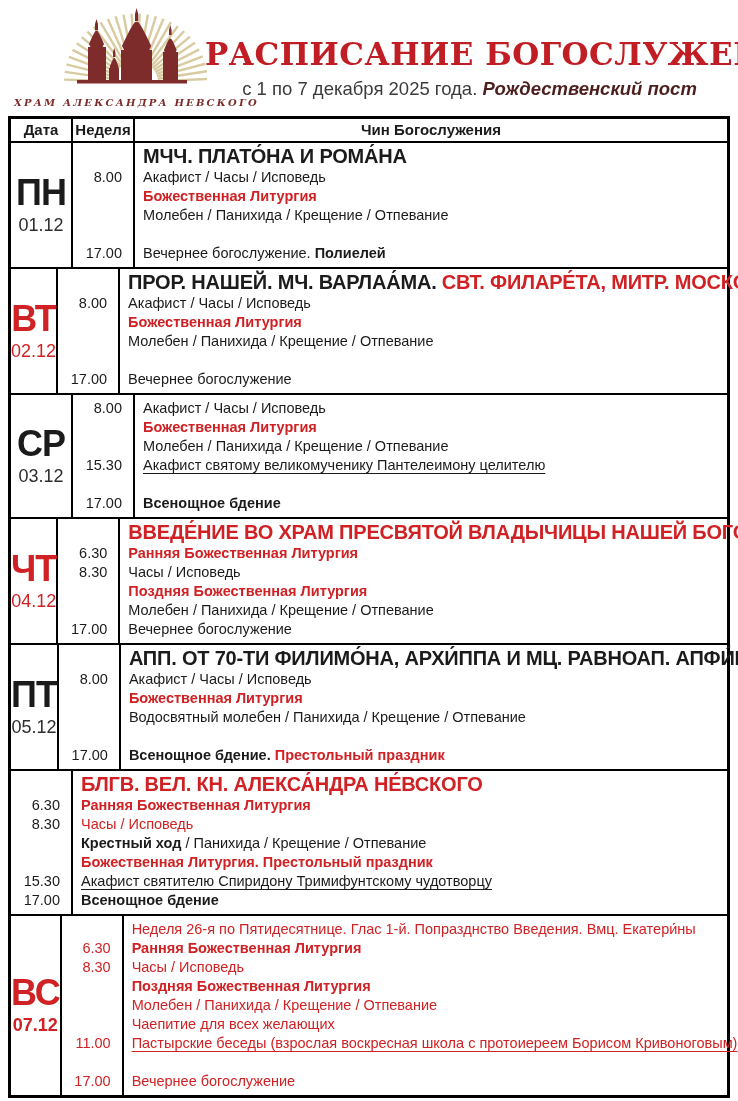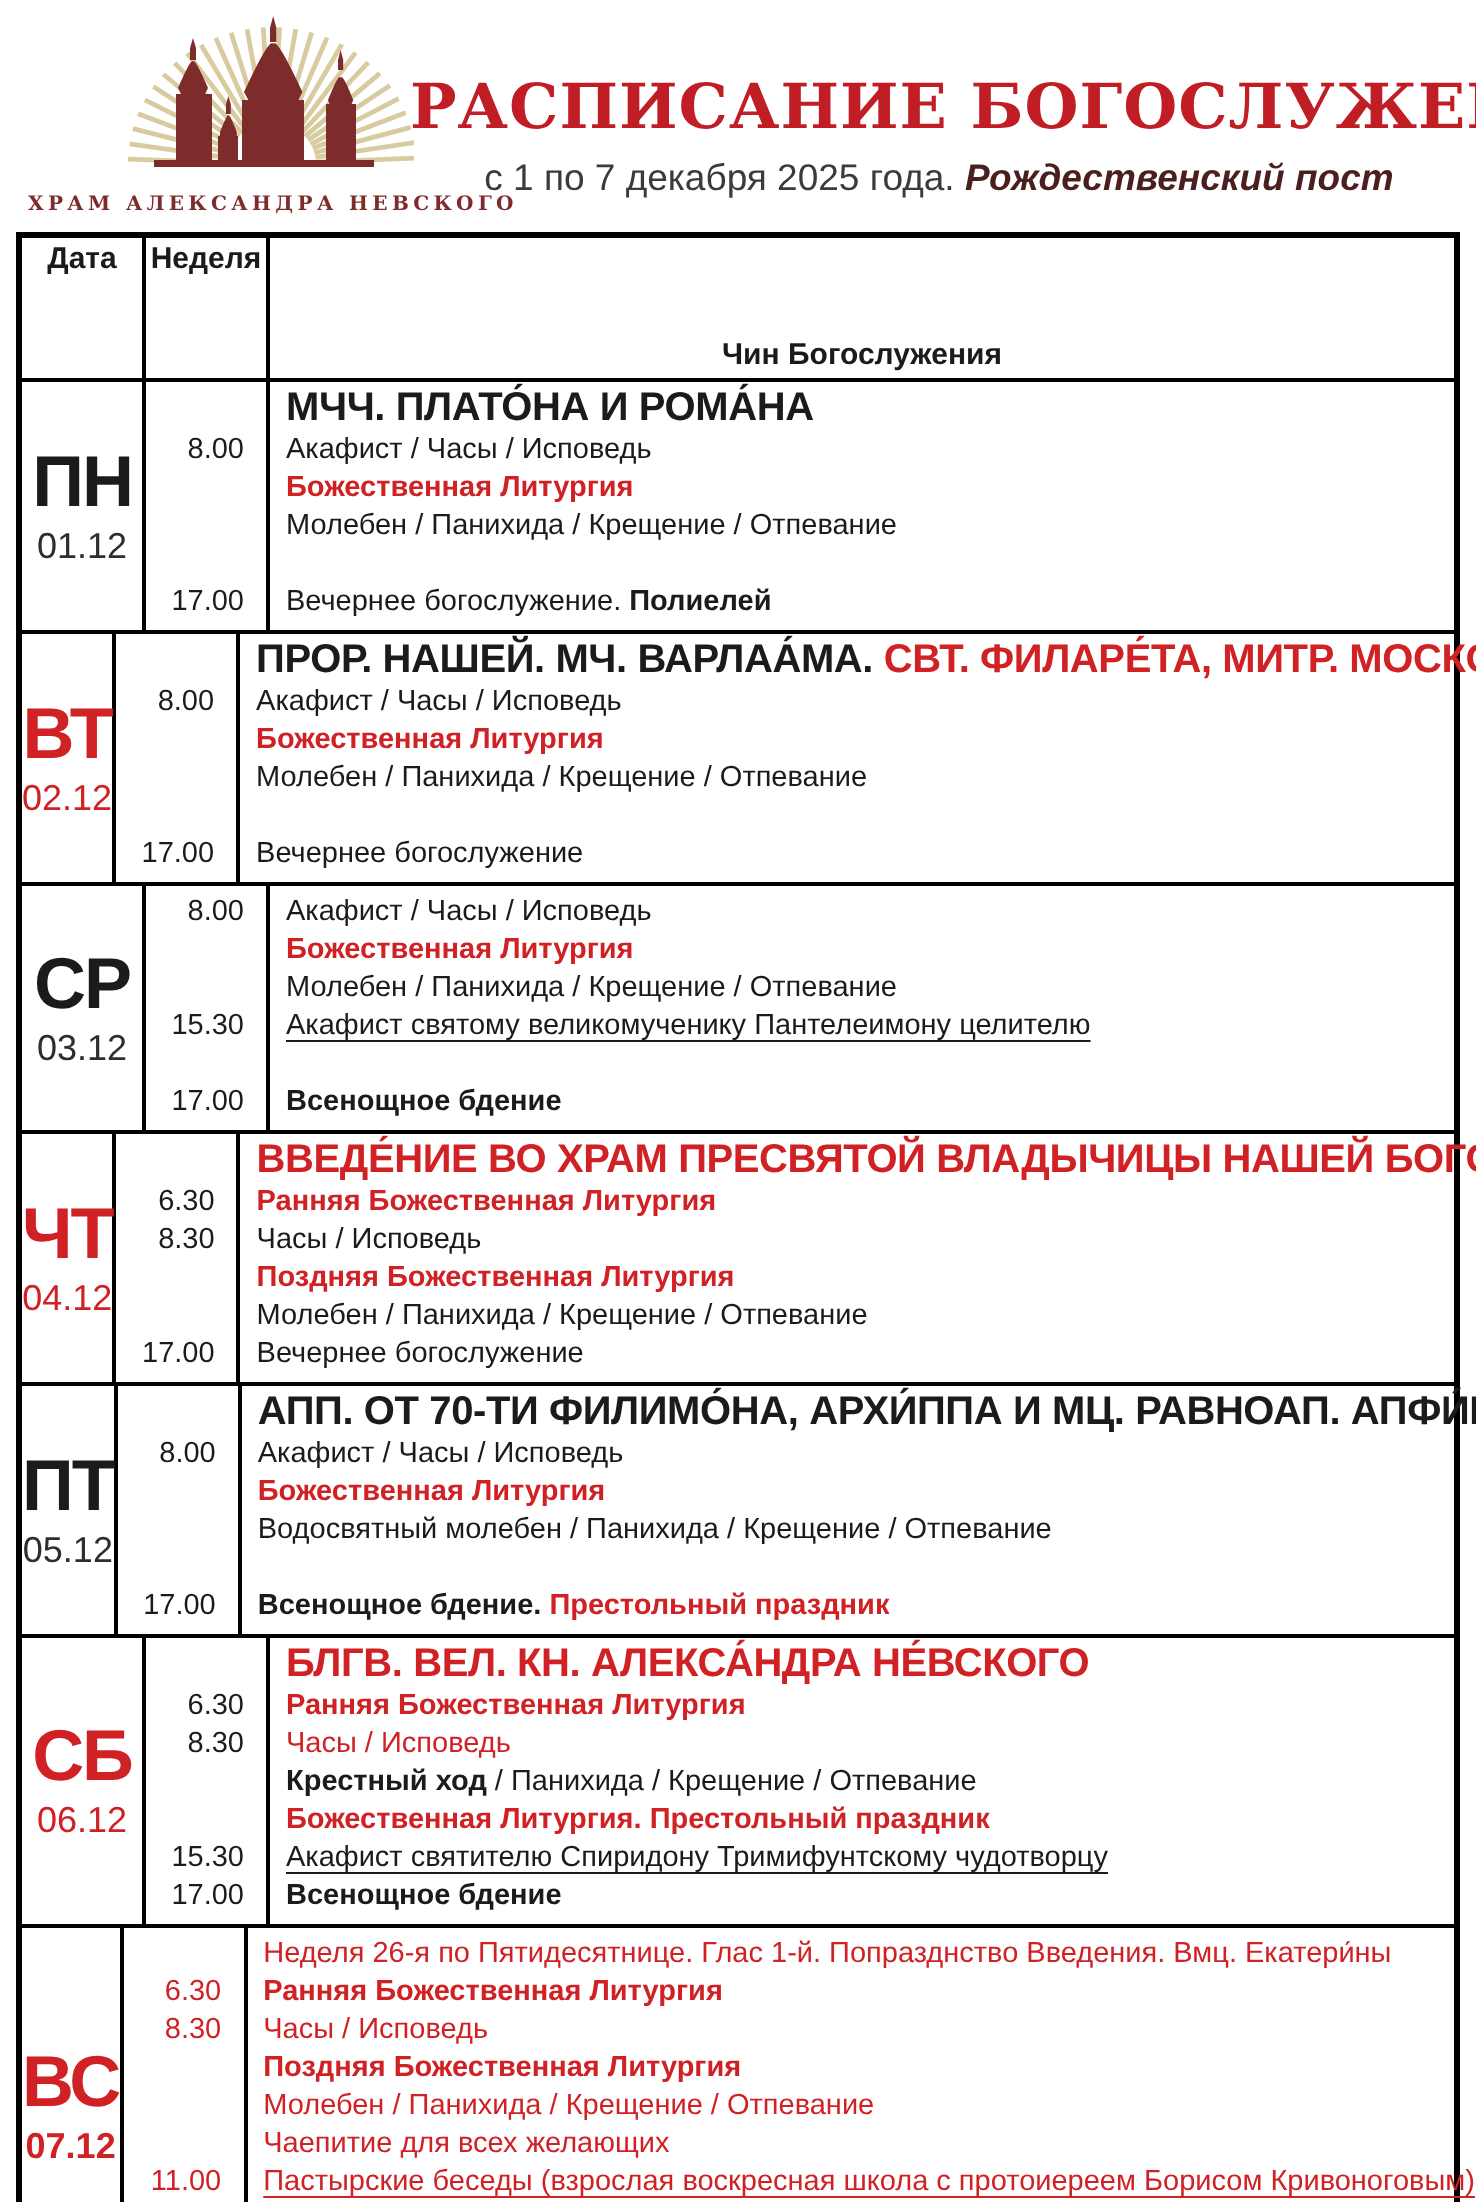--- a/index.html
+++ b/index.html
@@ -1,37 +1,37 @@
 <!DOCTYPE html>
 <html style="--red: #D02124; --title-red: #C01E24; --maroon: #7E2B2B; --fast-maroon: #4C1F1F;"><head>
 <meta charset="utf-8">
 <style>
   html,body{margin:0;padding:0;background:#fff;}
   .page{position:relative;width:738px;height:1101px;background:#fff;
         font-family:"Liberation Sans",sans-serif;color:#1b1b1b;overflow:hidden;}
 
   
   .hdr{position:relative;height:116px;}
-  .logo{position:absolute;left:14px;top:4px;width:196px;text-align:left;}
+  .logo{position:absolute;left:14px;top:4px;width:196px;text-align:left;font-style:italic;}
   .logo svg{display:block;margin:0 auto;}
   .logo-caption{font-family:"DejaVu Serif",serif;font-weight:bold;font-size:10px;
                 letter-spacing:2.2px;color:var(--maroon);margin-top:1px;white-space:nowrap;}
   .titles{position:absolute;left:205px;right:4px;top:38px;text-align:center;}
   .page-title{margin:0;font-family:"DejaVu Serif",serif;font-weight:800;font-size:31px;
               line-height:1.05;color:var(--title-red);letter-spacing:.5px;white-space:nowrap;}
   .subtitle{margin-top:7px;font-size:18.5px;color:#3b3b3b;white-space:nowrap;}
   .subtitle .fast{font-weight:bold;font-style:italic;color:var(--fast-maroon);}
 
   
   .schedule{position:absolute;left:8px;right:8px;top:116px;border:3px solid #000;background:#fff;}
   .thead{display:flex;border-bottom:2px solid #000;font-weight:bold;font-size:15px;line-height:20px;}
   .th{padding:1px 0;text-align:center;}
   .th-date{width:60px;border-right:2px solid #000;}
   .th-time{width:60px;border-right:2px solid #000;}
-  .th-service{flex:1;margin-top:48px;}
+  .th-service{flex:1;}
 
   .row{display:flex;border-bottom:2px solid #000;}
   .row:last-child{border-bottom:none;}
   .date-cell{width:60px;border-right:2px solid #000;display:flex;flex-direction:column;
              align-items:center;justify-content:center;}
   .day{font-size:36px;font-weight:bold;line-height:1;letter-spacing:-1px;}
   .dt{font-size:18px;margin-top:4px;color:#2e2e2e;}
   .dt.b{font-weight:bold;}
   .red{color:var(--red);}
 
@@ -274,24 +274,20 @@
               <div class="time"></div>
               <div class="content"></div>
             </div>
             <div class="line">
               <div class="time">17.00</div>
               <div class="content"><span class="seg b">Всенощное бдение. </span><span class="seg b r">Престольный праздник</span></div>
             </div>
           </div>
         </div>
         <div class="row">
-          <div class="date-cell">
-            <div class="day red">СБ</div>
-            <div class="dt red">06.12</div>
-          </div>
           <div class="lines">
             <div class="line">
               <div class="time"></div>
               <div class="content"><span class="seg b r caps">БЛГВ. ВЕЛ. КН. АЛЕКСА́НДРА НЕ́ВСКОГО</span></div>
             </div>
             <div class="line">
               <div class="time">6.30</div>
               <div class="content"><span class="seg b r">Ранняя Божественная Литургия</span></div>
             </div>
             <div class="line">

